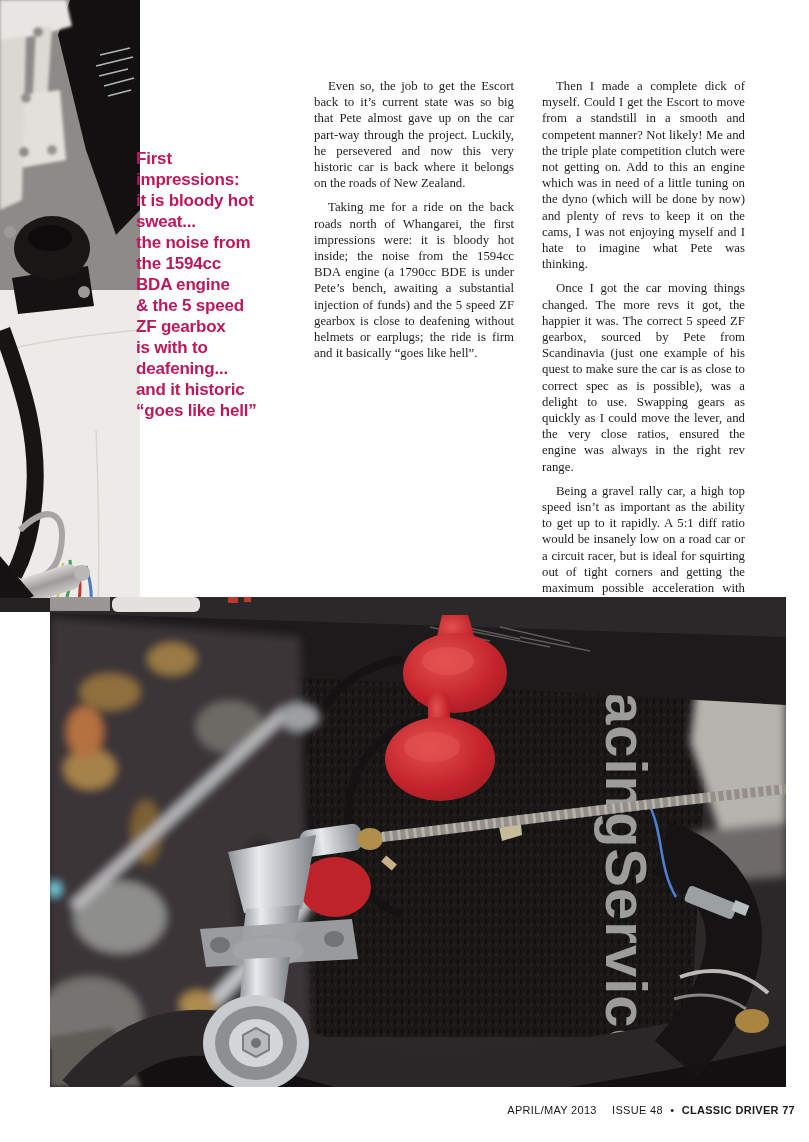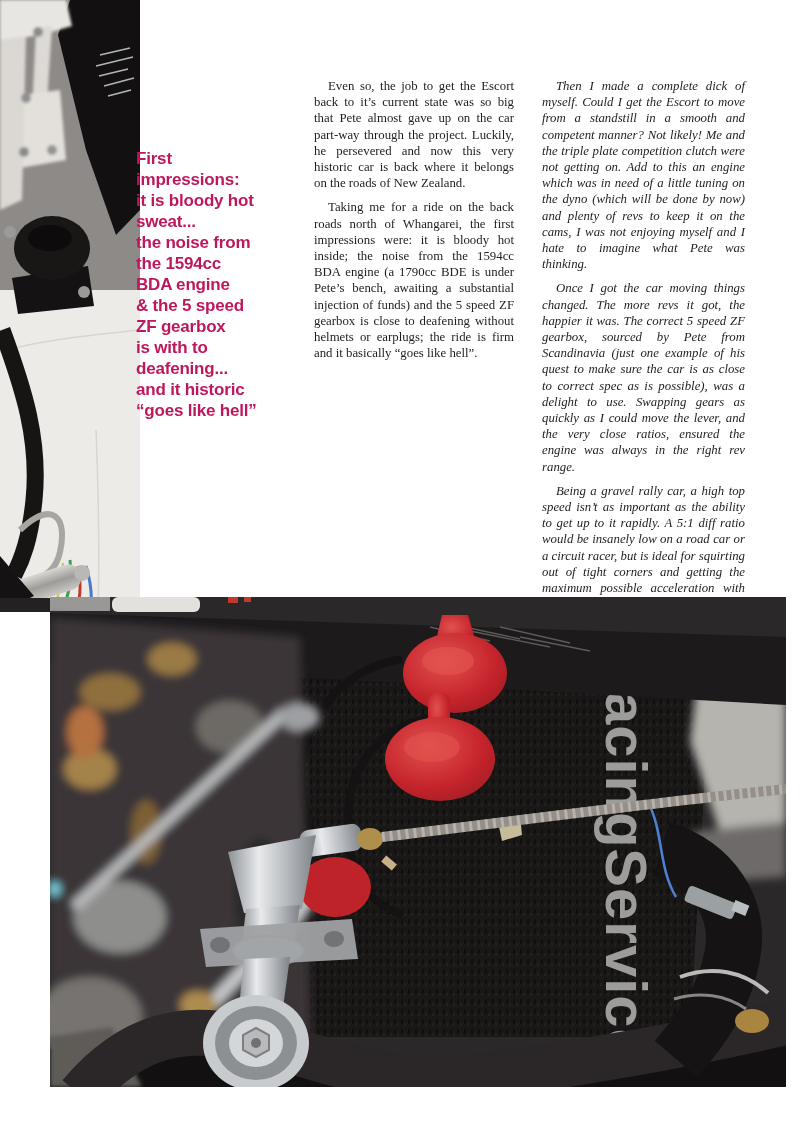--- a/index.html
+++ b/index.html
@@ -6,21 +6,21 @@
   .page{position:relative;width:809px;height:1142px;background:#ffffff;overflow:hidden;
         font-family:"Liberation Serif", serif;color:#1f1d1a;}
   .photo{position:absolute;display:block;}
   .left-photo{left:0;top:0;}
   .main-photo{left:50px;top:597px;}
   .pull-quote{position:absolute;left:136px;top:148px;width:165px;
               font-family:"Liberation Sans", sans-serif;font-weight:bold;
               font-size:17px;line-height:21px;color:#be185d;letter-spacing:-0.2px;}
   .col{position:absolute;top:70px;font-size:12.8px;line-height:16.2px;text-align:justify;}
   .col1{left:306px;width:216px;}
-  .col2{left:534px;width:219px;font-style:italic;}
+  .col2{left:534px;width:219px;}
   .col p{margin:8px;text-indent:14px;}
   .caption{position:absolute;left:185px;top:574px;width:612px;text-align:center;
            font-family:"Liberation Sans", sans-serif;font-weight:bold;font-size:11.5px;
            color:#111111;letter-spacing:-0.1px;}
   .footer{position:absolute;right:14px;top:1104px;width:500px;text-align:right;
           font-family:"Liberation Sans", sans-serif;font-size:11px;color:#1a1a1a;
           letter-spacing:0.3px;}
   .footer .sep{margin:0 4px;}
   .footer .b{font-weight:bold;}
   .footer .gap{margin-left:12px;}
@@ -246,14 +246,21 @@
       <ellipse cx="284" cy="342" rx="10" ry="8" fill="#717476"></ellipse>
       <polygon points="194,362 240,360 232,418 188,420" fill="url(#silv)"></polygon>
       <ellipse cx="206" cy="446" rx="53" ry="48" fill="#c8cbcd"></ellipse>
       <ellipse cx="206" cy="446" rx="41" ry="37" fill="#8d9093"></ellipse>
       <ellipse cx="206" cy="446" rx="27" ry="24" fill="#d4d7d9"></ellipse>
       <polygon points="206,431 219,438 219,453 206,460 193,453 193,438" fill="#b9babc" stroke="#7c7f82" stroke-width="2"></polygon>
       <circle cx="206" cy="446" r="5" fill="#6f7274"></circle>
     </g>
   </svg>
 
+  <div class="footer">
+    <span>APRIL/MAY 2013</span>
+    <span class="gap">ISSUE 48</span>
+    <span class="sep">•</span>
+    <span class="b">CLASSIC DRIVER</span>
+    <span class="b">77</span>
+  </div>
 
 </div>
 
 </body></html>

